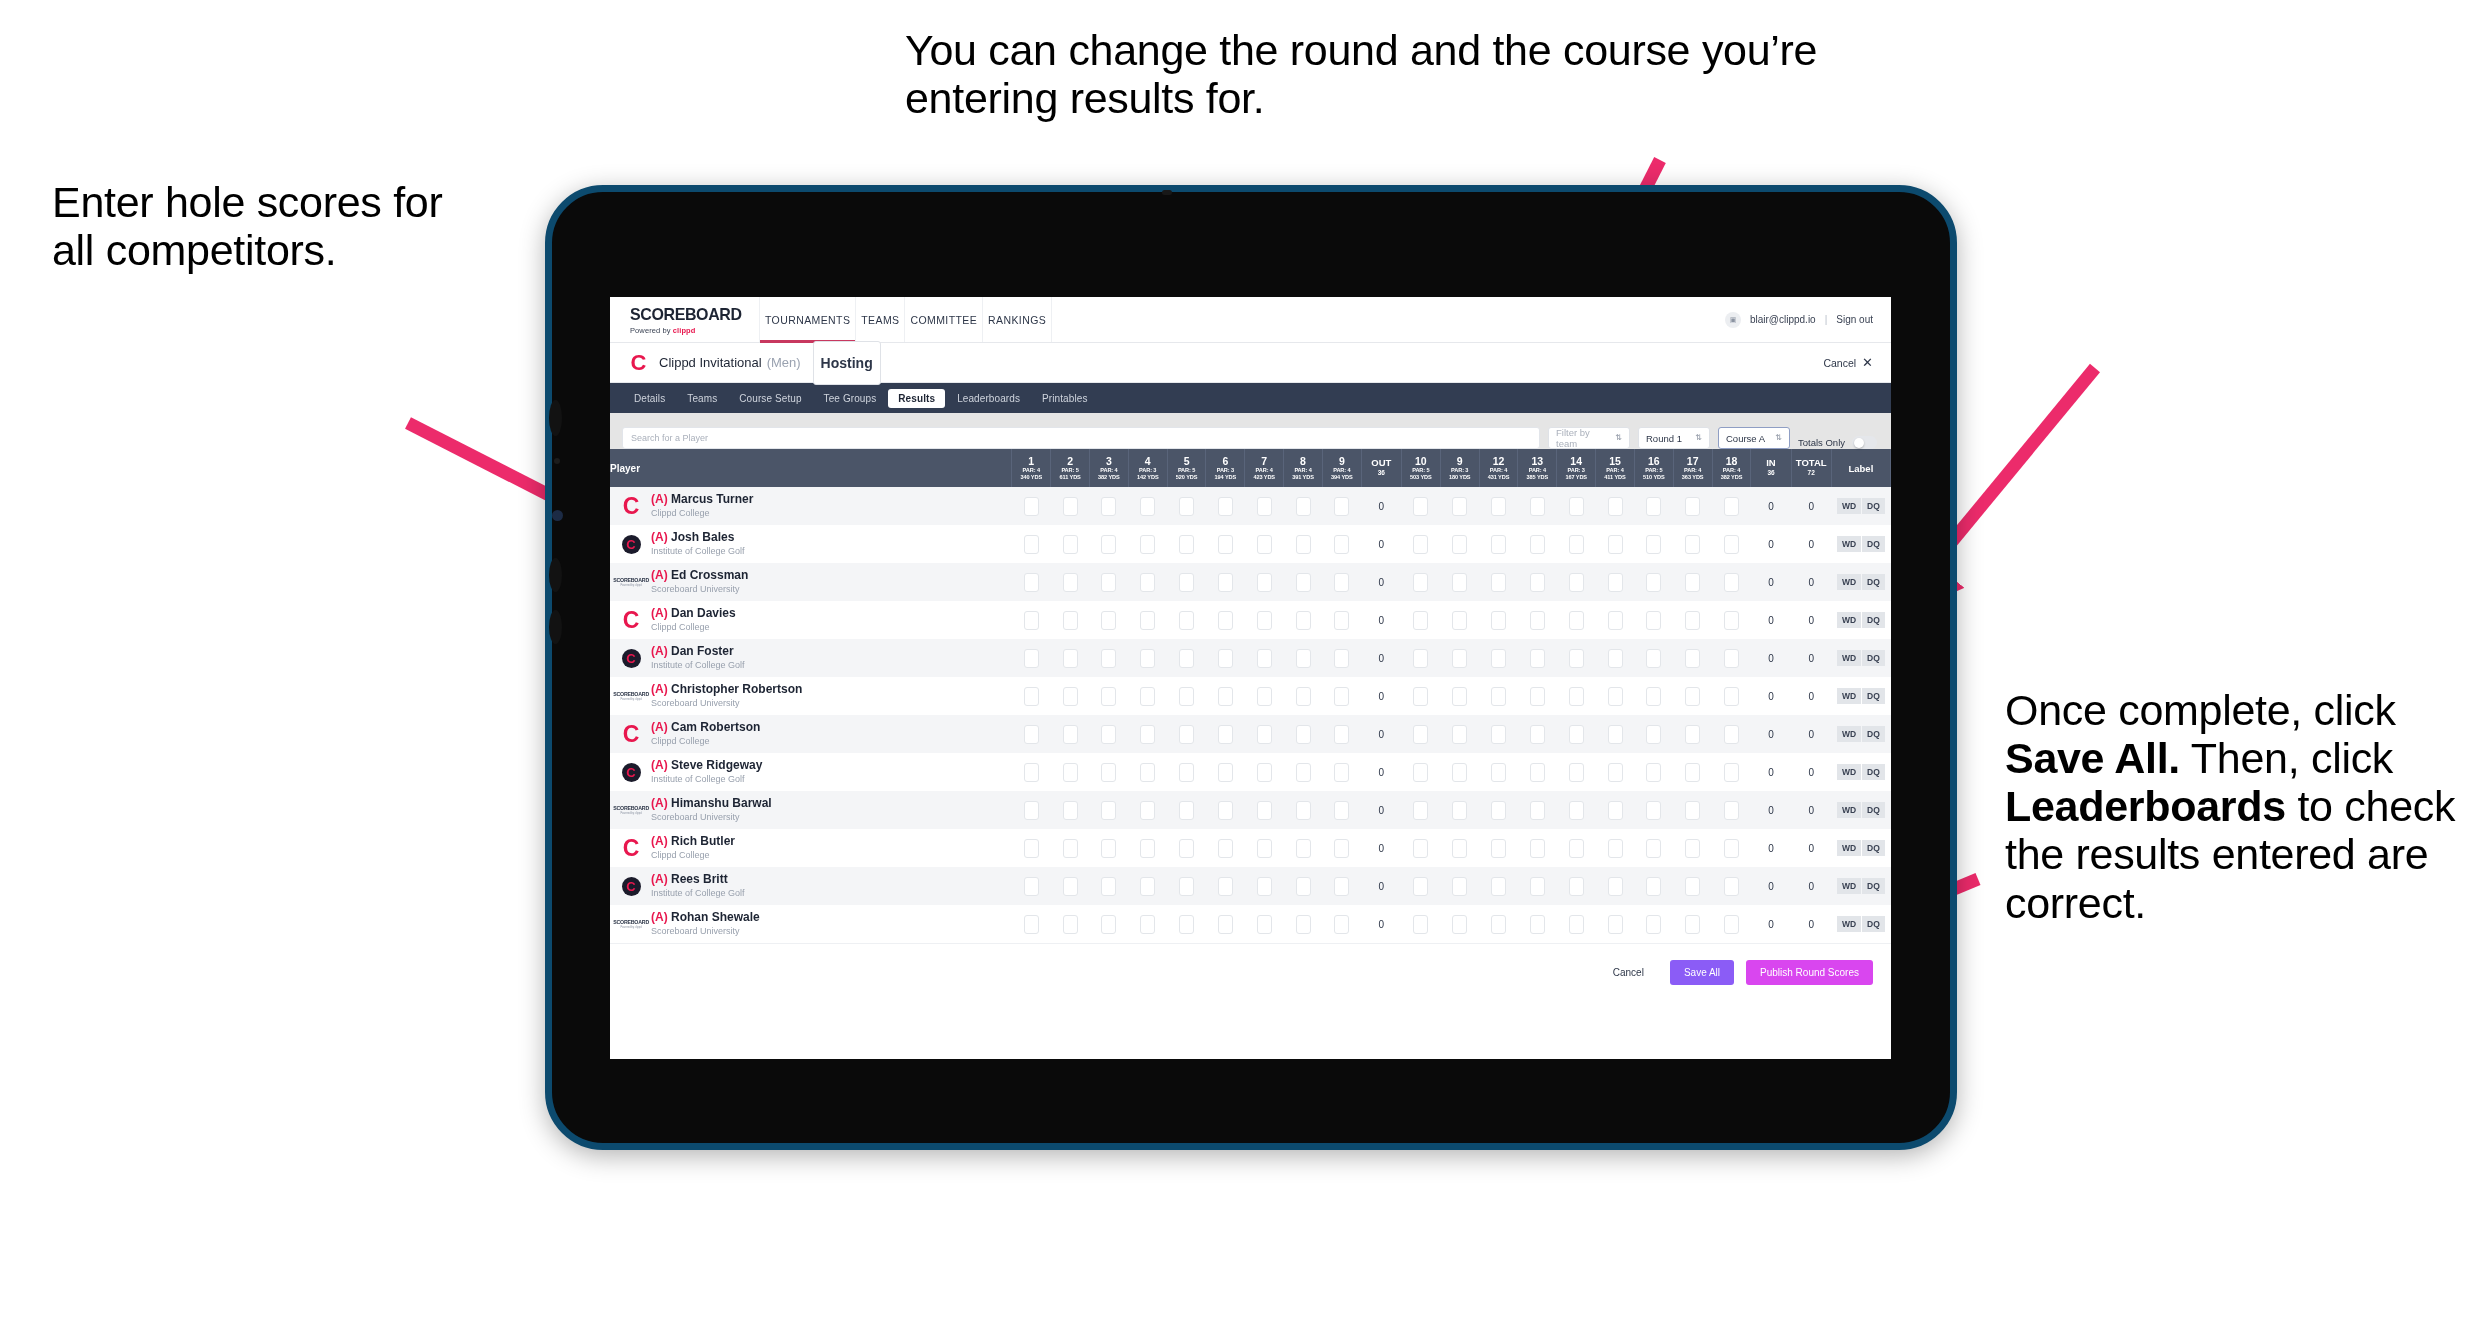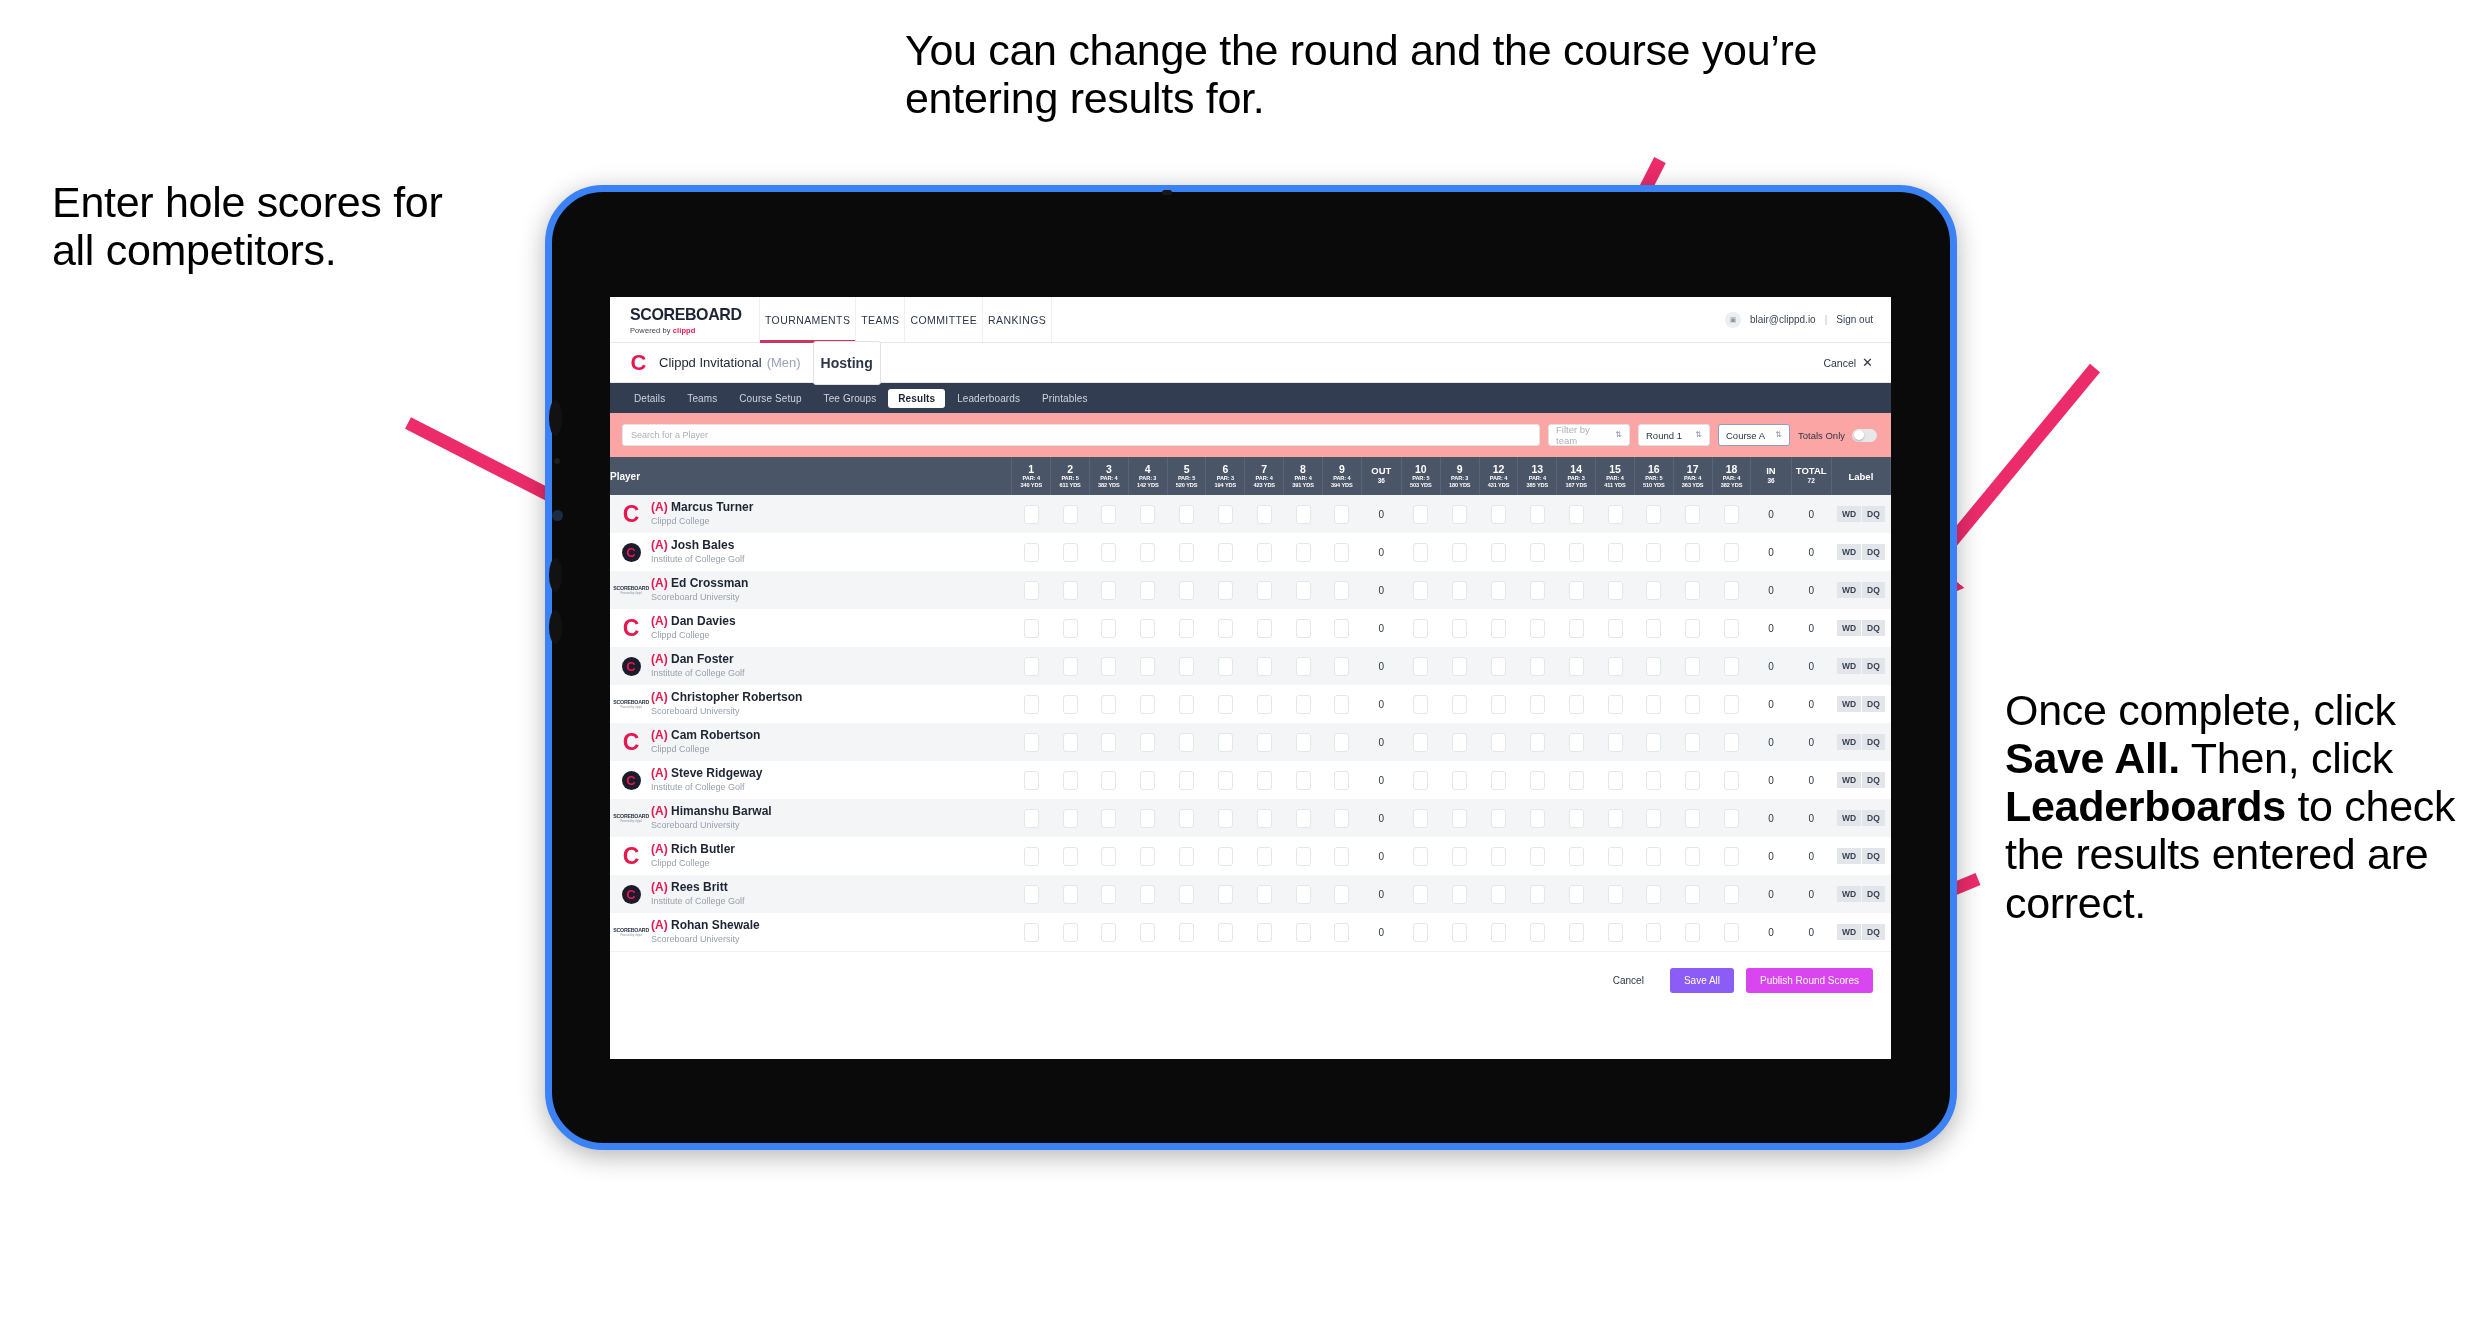--- a/index.html
+++ b/index.html
@@ -29,21 +29,21 @@
   #anno-right2 { left: 2005px;top: 686px;  width: 480px; }
 
   .arrow { position: absolute; overflow: visible; }
 
   
   #tablet {
     position: absolute; left: 545px; top: 185px;
     width: 1412px; height: 965px;
     background: #0a0a0a;
     border-radius: 58px;
-    border: 7px solid #3b82f6;
+    border: 7px solid #0c4a6e;
     box-shadow: 0 6px 26px rgba(0,0,0,.30);
   }
   .bezel-dot { position:absolute; background:#050505; border-radius:50%; }
   #dot1 { left:-3px; top: 208px; width:13px; height:36px; background:#121212;}
   #dot2 { left: 2px; top: 266px; width:6px;  height:6px; background:#1c1c1c;}
   #dot3 { left: 0px; top: 318px; width:11px; height:11px; background:#1c2b45;}
   #dot4 { left:-3px; top: 366px; width:13px; height:34px; background:#121212;}
   #dot5 { left:-3px; top: 418px; width:13px; height:34px; background:#121212;}
   #topcam { position:absolute; left: 610px; top:-2px; width:10px; height:5px; background:#181818; border-radius:3px;}
 
@@ -109,21 +109,21 @@
   #stabs {
     height: 30px; background:#323d52; display:flex; align-items:center; padding: 0 14px; gap:2px;
   }
   .stab {
     font-size:10px; color:#cfd4dd; padding: 4px 10px; border-radius:3px; cursor:pointer; letter-spacing:.1px;
   }
   .stab.active { background:#fff; color:#1d2433; font-weight:600; }
 
   
   #fbar {
-    height: 44px; background:#fca5a5; display:flex; align-items:center; gap:8px; padding: 0 12px;
+    height: 36px; background:#e5e5e5; display:flex; align-items:flex-end; gap:8px; padding: 0 12px;
   }
   #searchbox {
     flex: 1 1 auto; height:22px; border:1px solid #e2e5ea; border-radius:3px;
     display:flex; align-items:center; padding: 0 8px; font-size:9px; color:#aab0bb; background:#fff;
   }
   .selbox {
     height:22px; border:1px solid #dfe2e7; border-radius:3px; background:#fff;
     display:flex; align-items:center; justify-content:space-between;
     font-size:9.5px; color:#2d3648; padding: 0 7px; gap:10px; cursor:pointer;
   }

